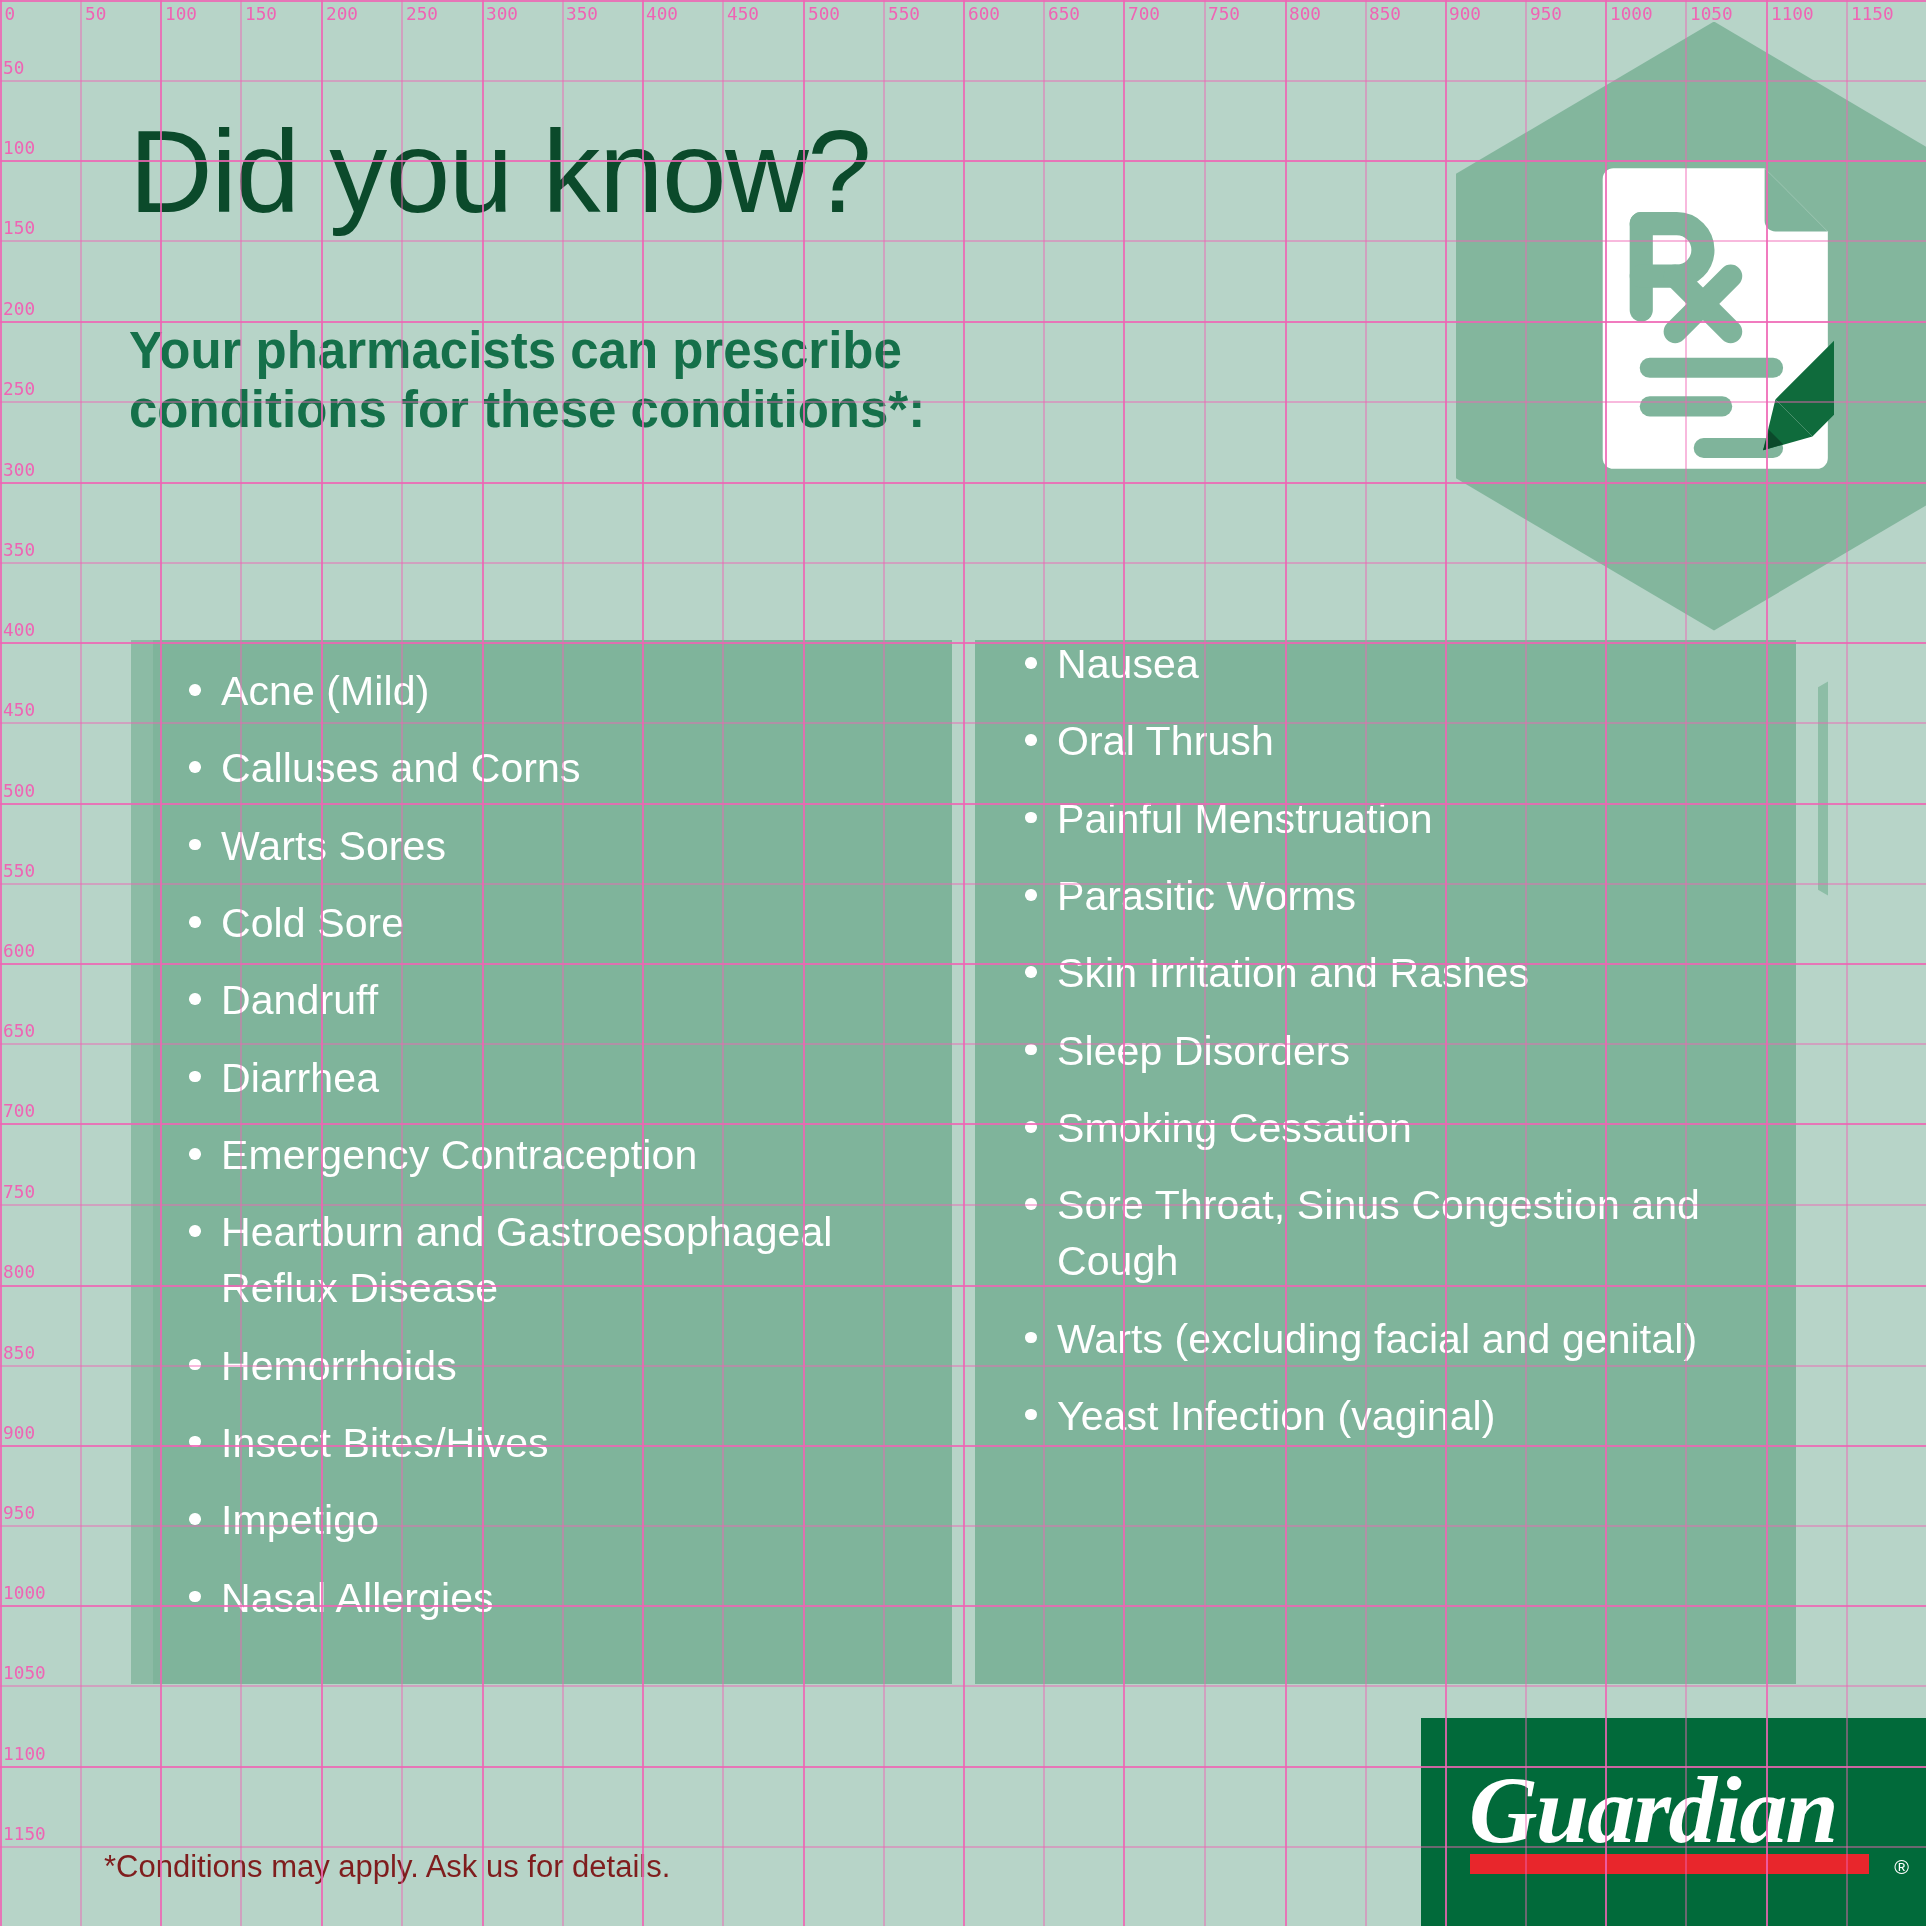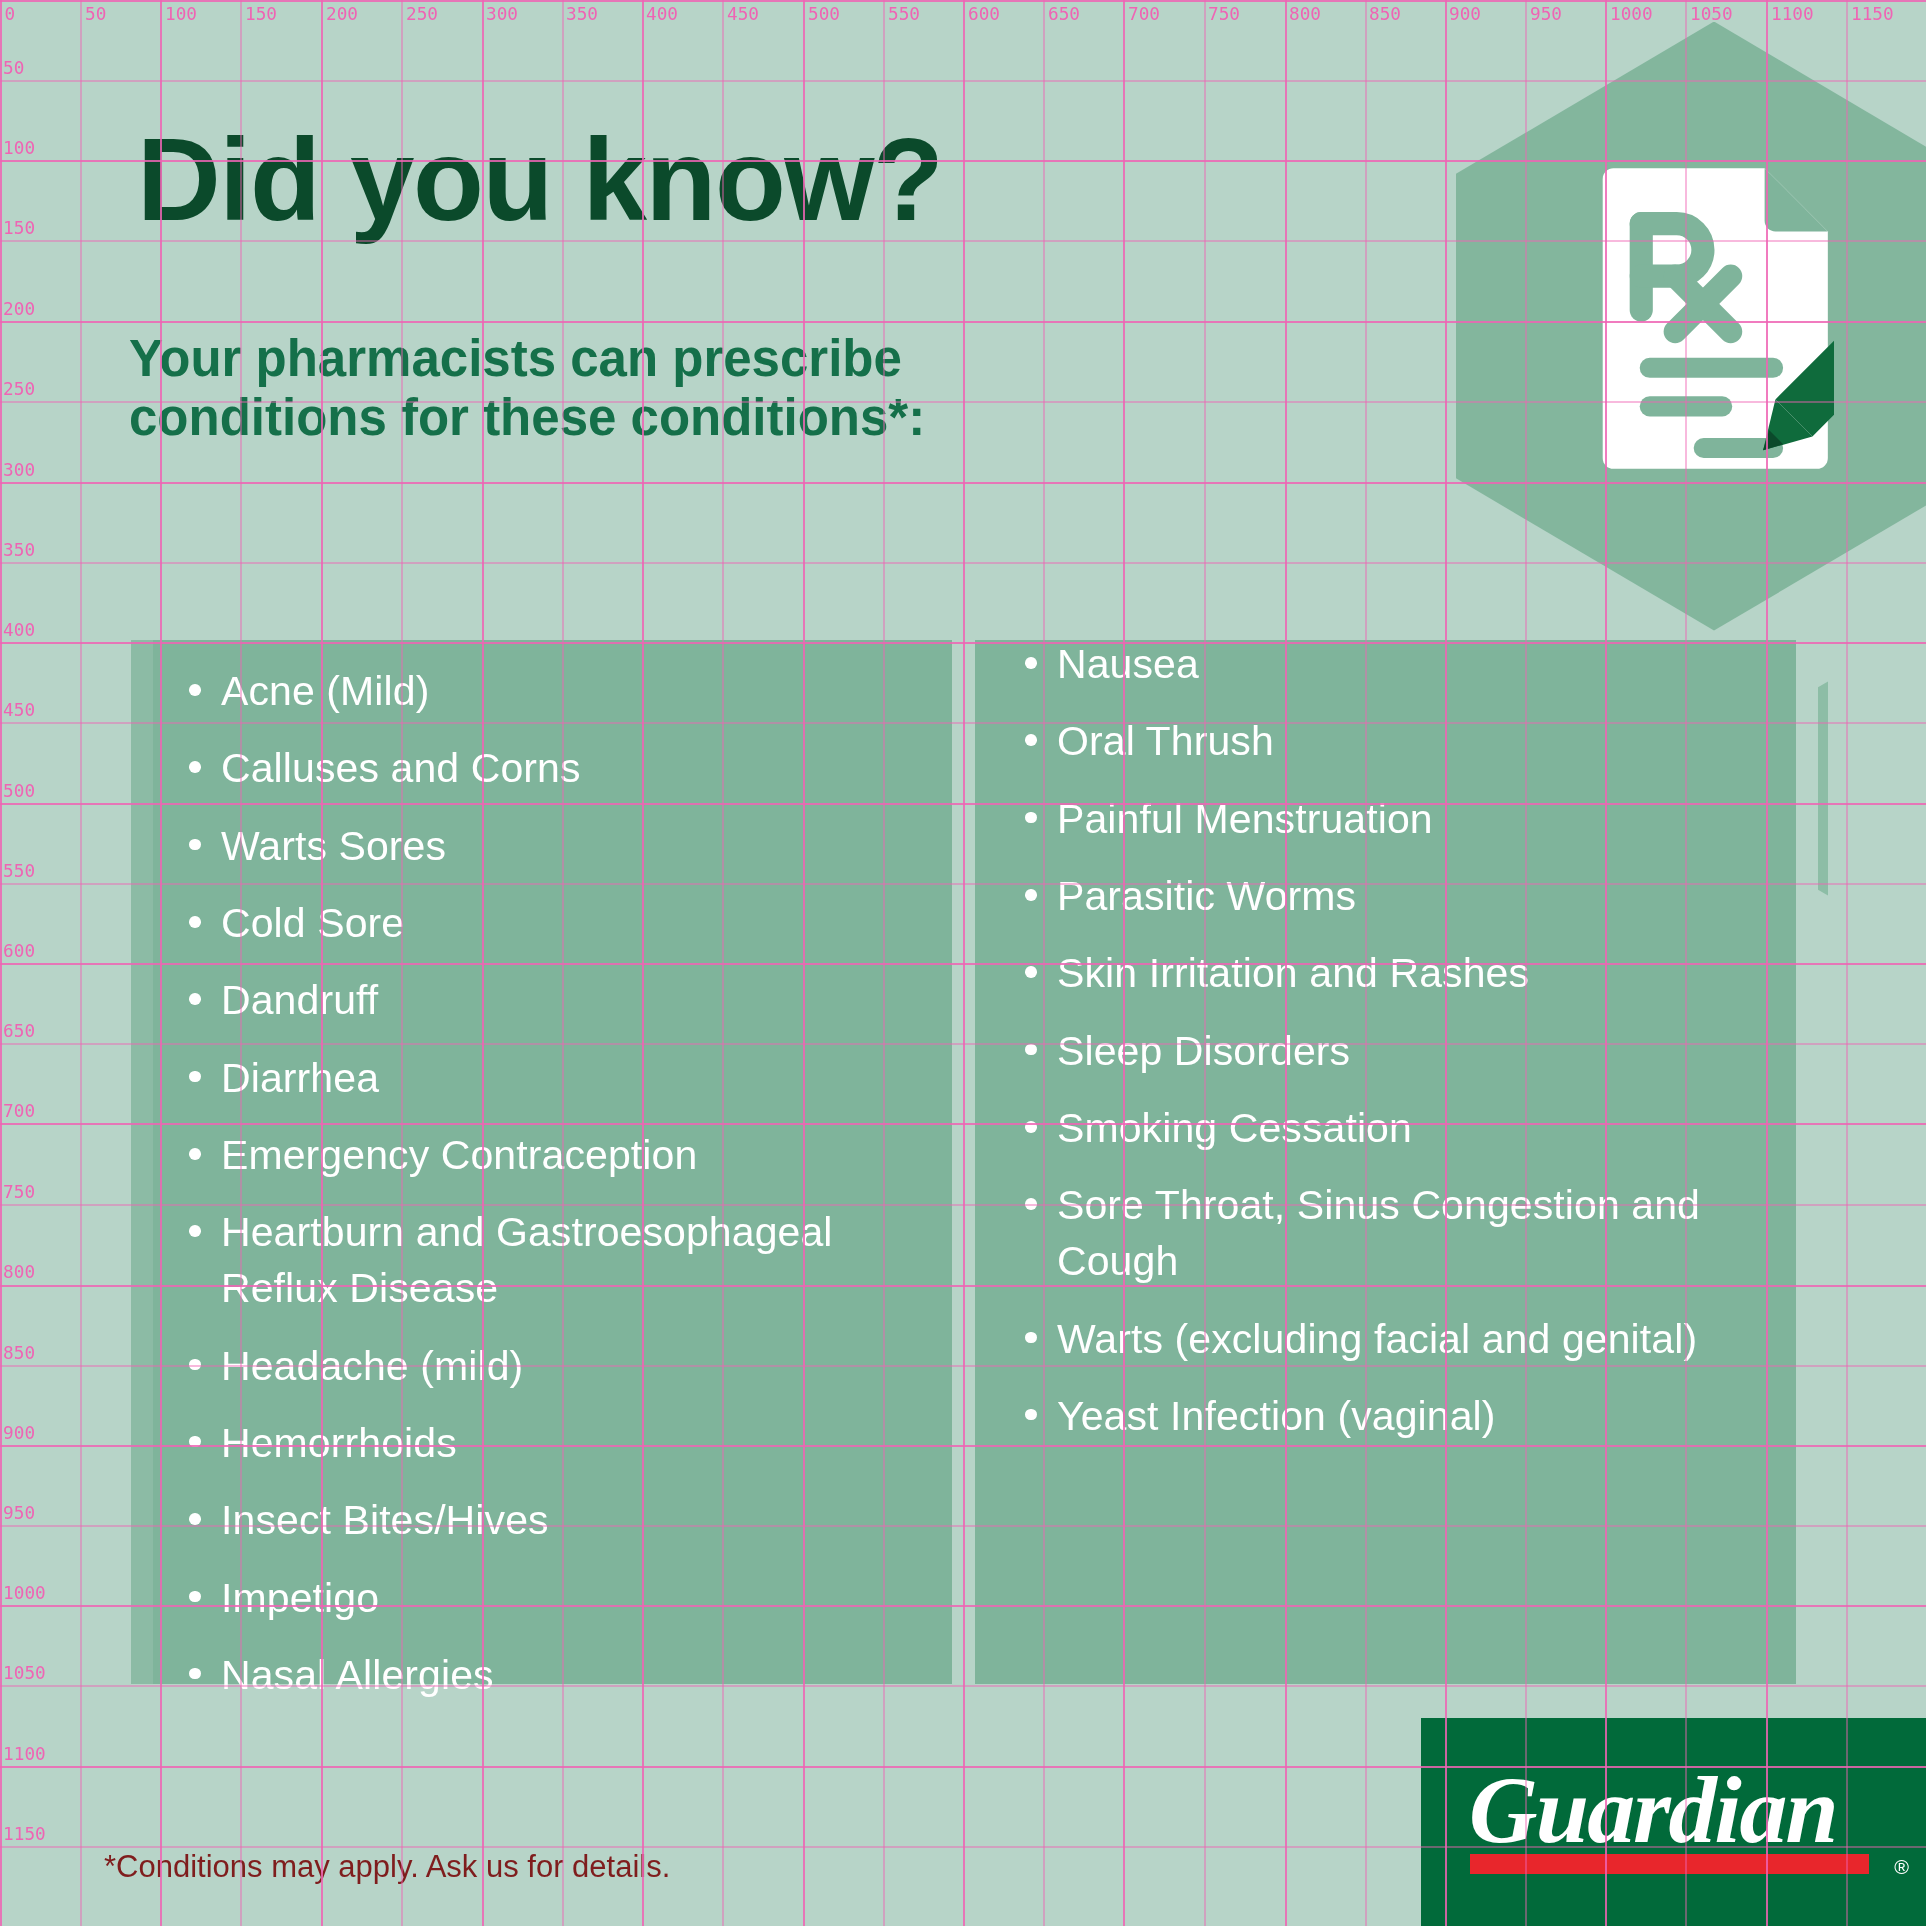--- a/index.html
+++ b/index.html
@@ -25,25 +25,25 @@
     position:absolute;
     border:10.8px solid #8dbda6;
     clip-path:polygon(50% 0%,100% 25%,100% 75%,50% 100%,0% 75%,0% 25%);
     background:transparent;
   }
 
   
   #headings{position:absolute;left:129px;top:114px;width:1310px;}
   #title{
     font-size:116px;
-    font-weight:700;
+    font-weight:400;
     color:#0b4a2b;
     letter-spacing:-1.5px;
     line-height:1.0;
-    margin:8px;
+    margin:0;
     white-space:nowrap;
   }
   #subtitle{
     margin:0;
     margin-top:91px;
     font-size:51px;
     font-weight:700;
     color:#15704a;
     line-height:1.16;
     max-width:1117px;
@@ -194,21 +194,20 @@
 
   <ul id="list-left" class="cond-list">
       <li>Acne (Mild)</li>
       <li>Calluses and Corns</li>
       <li>Warts Sores</li>
       <li>Cold Sore</li>
       <li>Dandruff</li>
       <li>Diarrhea</li>
       <li>Emergency Contraception</li>
       <li>Heartburn and Gastroesophageal Reflux Disease</li>
-      <li>Headache (mild)</li>
       <li>Hemorrhoids</li>
       <li>Insect Bites/Hives</li>
       <li>Impetigo</li>
       <li>Nasal Allergies</li>
     </ul>
   <ul id="list-right" class="cond-list">
       <li>Nausea</li>
       <li>Oral Thrush</li>
       <li>Painful Menstruation</li>
       <li>Parasitic Worms</li>

